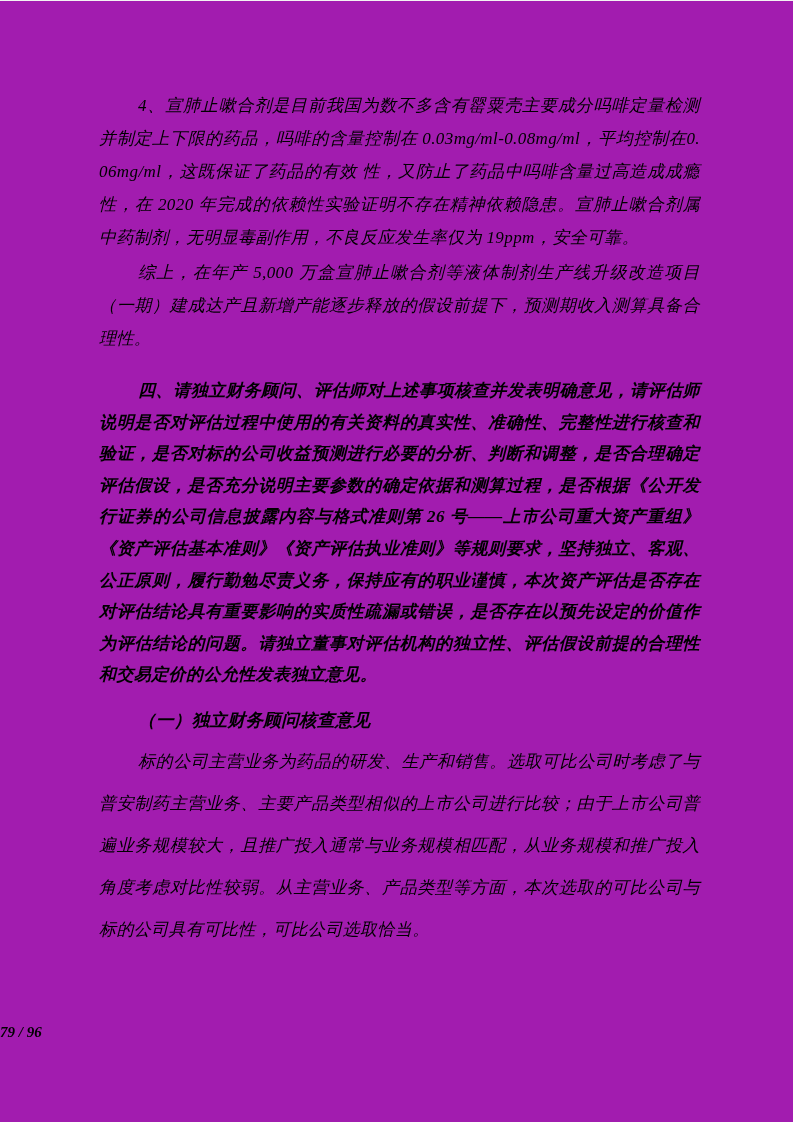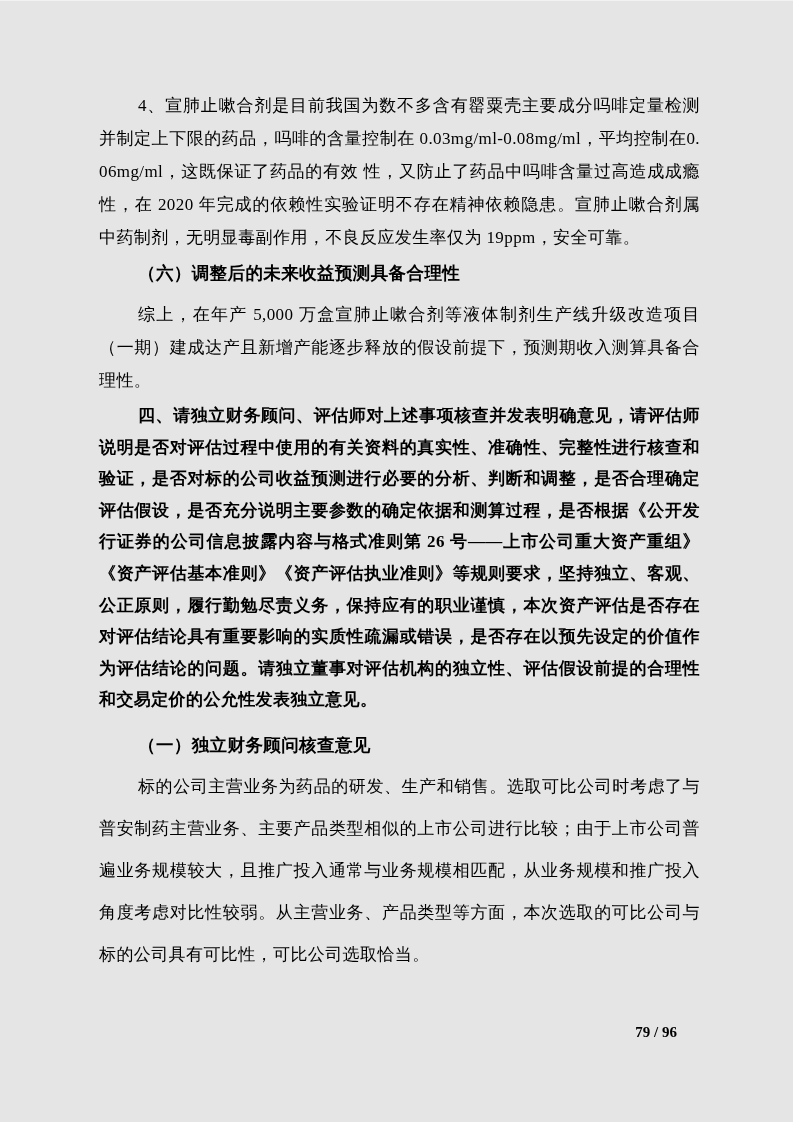--- a/index.html
+++ b/index.html
@@ -4,47 +4,48 @@
 <style>
   html, body {
     margin: 0;
     padding: 0;
     background: #ffffff;
   }
   .page {
     position: relative;
     width: 793px;
     height: 1122px;
-    background: #e5e5e5;
+    background: #a21caf;
     overflow: hidden;
     font-family: "Liberation Serif", "DejaVu Serif", serif;
     color: #000000;
     box-sizing: border-box;
     border-top: 1px solid #f2f2f2;
+    font-style: italic;
   }
   .content {
     position: absolute;
     left: 99px;
     top: 88px;
     width: 601px;
   }
   .para {
     margin: 0;
     font-size: 17px;
     line-height: 33px;
     letter-spacing: 0.4px;
     text-align: justify;
     text-align-last: left;
     text-indent: 39px;
     word-break: break-all;
   }
   .para.p2 { margin-top: 8px; }
   .para.p3 { margin-top: 2px; }
   .para.bold-para {
-    margin-top: 3px;
+    margin-top: 20px;
     font-weight: 700;
     line-height: 31.6px;
   }
   .para.p4 {
     margin-top: 4px;
     line-height: 42px;
   }
   .heading {
     margin: 0;
     padding-left: 39px;
@@ -53,36 +54,34 @@
     line-height: 33px;
     letter-spacing: 0.4px;
   }
   .heading.h6 { margin-top: 3px; margin-bottom: 8px; }
   .heading.h1b { margin-top: 13px; }
   .footer {
     position: absolute;
     top: 1022px;
     left: 0;
     right: 116px;
-    text-align: right;
   }
   .page-number {
     font-size: 15px;
     font-weight: 700;
     font-family: "Liberation Serif", "DejaVu Serif", serif;
     color: #000000;
   }
 </style>
 </head>
 <body>
 
 <div class="page">
   <div class="content">
     <p class="para p1">4、宣肺止嗽合剂是目前我国为数不多含有罂粟壳主要成分吗啡定量检测并制定上下限的药品，吗啡的含量控制在 0.03mg/ml-0.08mg/ml，平均控制在0.06mg/ml，这既保证了药品的有效 性，又防止了药品中吗啡含量过高造成成瘾性，在 2020 年完成的依赖性实验证明不存在精神依赖隐患。宣肺止嗽合剂属中药制剂，无明显毒副作用，不良反应发生率仅为 19ppm，安全可靠。</p>
-    <h3 class="heading h6">（六）调整后的未来收益预测具备合理性</h3>
     <p class="para p3">综上，在年产 5,000 万盒宣肺止嗽合剂等液体制剂生产线升级改造项目（一期）建成达产且新增产能逐步释放的假设前提下，预测期收入测算具备合理性。</p>
     <p class="para bold-para">四、请独立财务顾问、评估师对上述事项核查并发表明确意见，请评估师说明是否对评估过程中使用的有关资料的真实性、准确性、完整性进行核查和验证，是否对标的公司收益预测进行必要的分析、判断和调整，是否合理确定评估假设，是否充分说明主要参数的确定依据和测算过程，是否根据《公开发行证券的公司信息披露内容与格式准则第 26 号——上市公司重大资产重组》《资产评估基本准则》《资产评估执业准则》等规则要求，坚持独立、客观、公正原则，履行勤勉尽责义务，保持应有的职业谨慎，本次资产评估是否存在对评估结论具有重要影响的实质性疏漏或错误，是否存在以预先设定的价值作为评估结论的问题。请独立董事对评估机构的独立性、评估假设前提的合理性和交易定价的公允性发表独立意见。</p>
     <h3 class="heading h1b">（一）独立财务顾问核查意见</h3>
     <p class="para p4">标的公司主营业务为药品的研发、生产和销售。选取可比公司时考虑了与普安制药主营业务、主要产品类型相似的上市公司进行比较；由于上市公司普遍业务规模较大，且推广投入通常与业务规模相匹配，从业务规模和推广投入角度考虑对比性较弱。从主营业务、产品类型等方面，本次选取的可比公司与标的公司具有可比性，可比公司选取恰当。</p>
   </div>
   <div class="footer">
     <span class="page-number">79 / 96</span>
   </div>
 </div>
 

